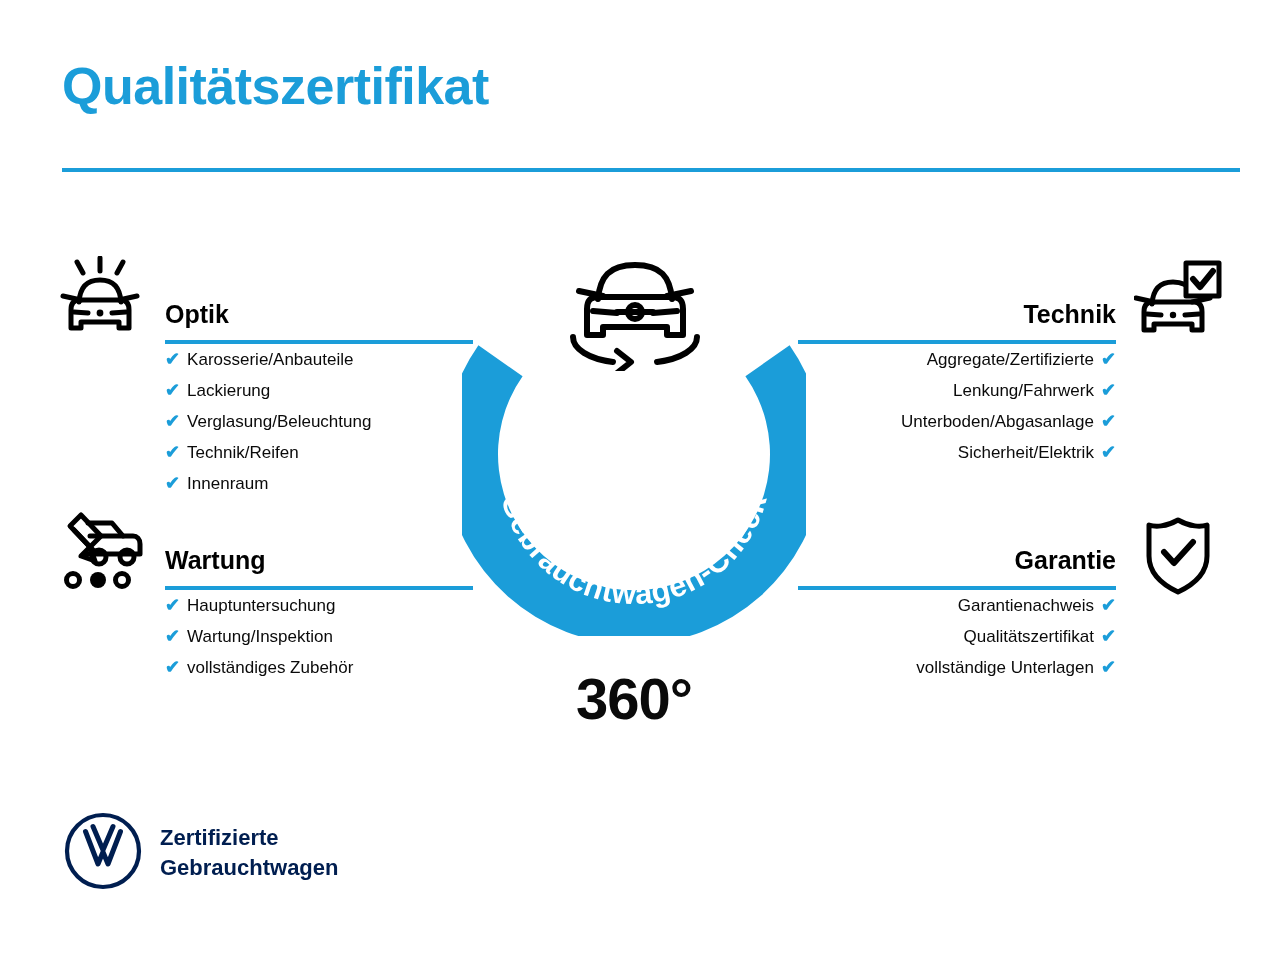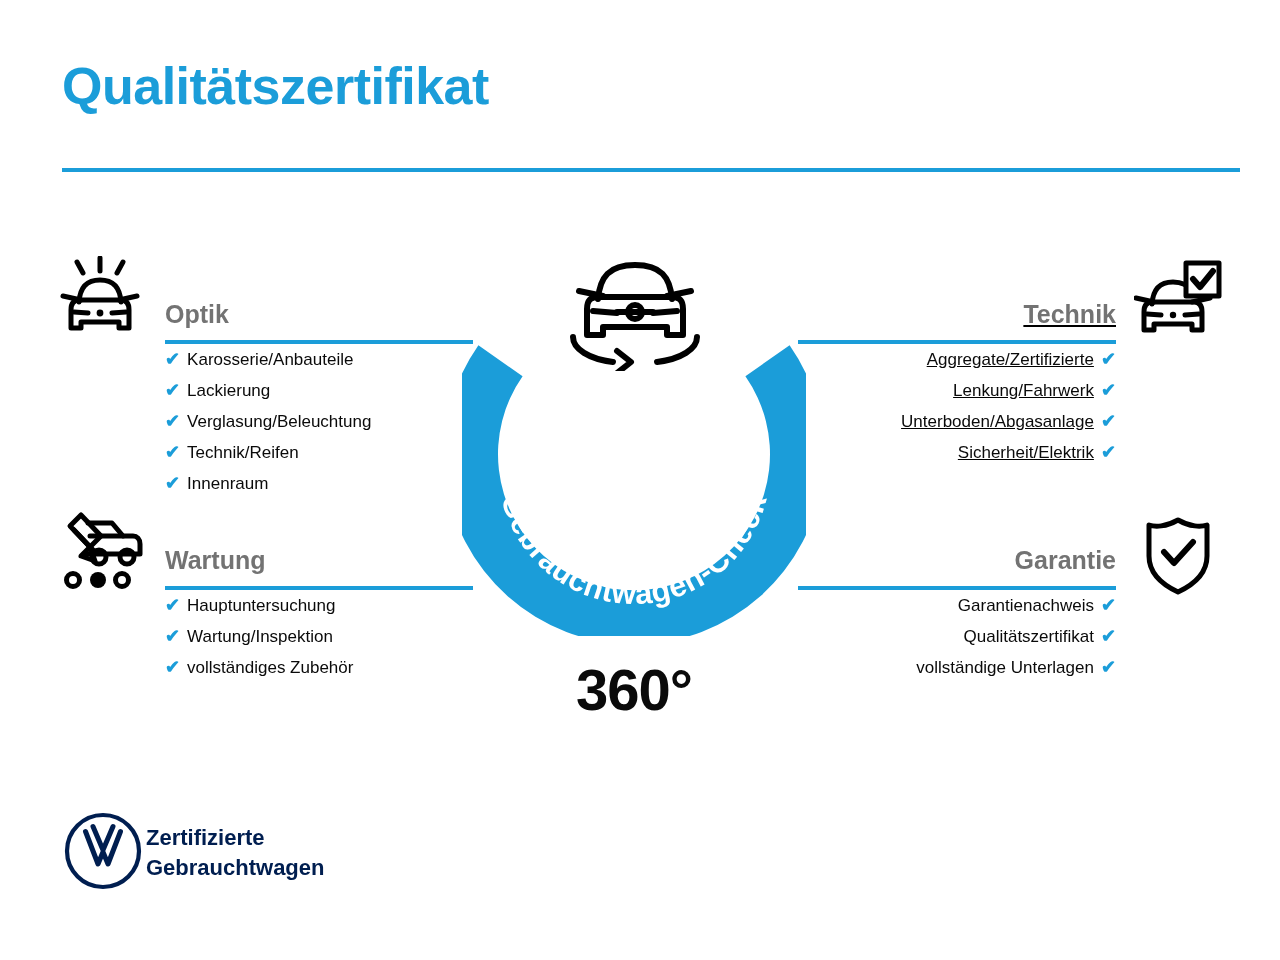--- a/index.html
+++ b/index.html
@@ -41,21 +41,21 @@
   .section {
     position: absolute;
   }
   .sec-head {
     position: relative;
     height: 46px;
   }
   .sec-title {
     font-size: 25px;
     font-weight: bold;
-    color: #737373;
+    color: #000000;
     line-height: 32px;
     white-space: nowrap;
   }
   .sec-rule {
     position: absolute;
     left: 0;
     bottom: 0;
     height: 4px;
     background: #1B9DD9;
   }
@@ -84,21 +84,21 @@
   .left .tick { margin-right: 7px; }
 
   
   .right .sec-title { text-align: right; }
   .right .sec-rule { left: 0; right: 0; }
   .right .sec-list li { text-align: right; }
   .right .tick { margin-left: 7px; }
 
   #sec-optik   { left: 165px; top: 298px;  width: 308px; }
   #sec-wartung { left: 165px; top: 544px;  width: 308px; }
-  #sec-technik { left: 798px; top: 298px;  width: 318px; text-decoration: underline; }
+  #sec-technik { left: 798px; top: 298px;  width: 318px; }
   #sec-garantie{ left: 798px; top: 544px;  width: 318px; }
 
   
   .sec-icon {
     position: absolute;
   }
   #icon-optik    { left: 57px;  top: 256px; }
   #icon-wartung  { left: 57px;  top: 510px; }
   #icon-technik  { left: 1134px; top: 260px; }
   #icon-garantie { left: 1143px; top: 516px; }
@@ -108,42 +108,42 @@
     position: absolute;
     left: 462px;
     top: 246px;
     width: 344px;
     height: 390px;
   }
   #badge-ring { position: absolute; left: 0; top: 0; }
   #badge-value {
     position: absolute;
     left: 0;
-    top: 410px;
+    top: 419px;
     width: 344px;
     text-align: center;
     font-size: 58px;
     font-weight: bold;
     color: #0A0A0A;
     letter-spacing: -1px;
   }
   #badge-car {
     position: absolute;
     left: 103px;
     top: 5px;
   }
 
   
   #footer-logo {
     position: absolute;
     left: 64px;
     top: 812px;
     display: flex;
     align-items: center;
-    gap: 4px;
+    gap: 18px;
   }
   #footer-text {
     font-size: 22px;
     font-weight: bold;
     line-height: 30px;
     color: #001E50;
     white-space: pre-line;
   }
 </style>
 </head>

